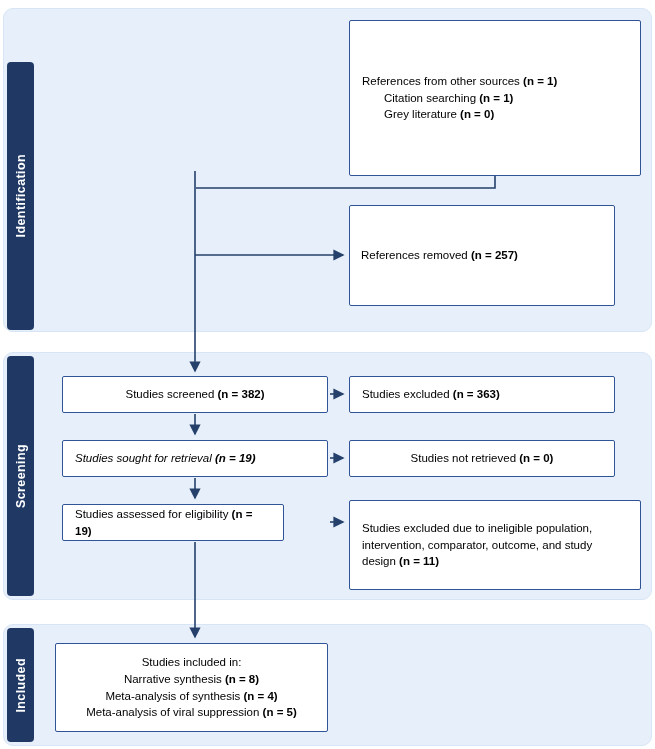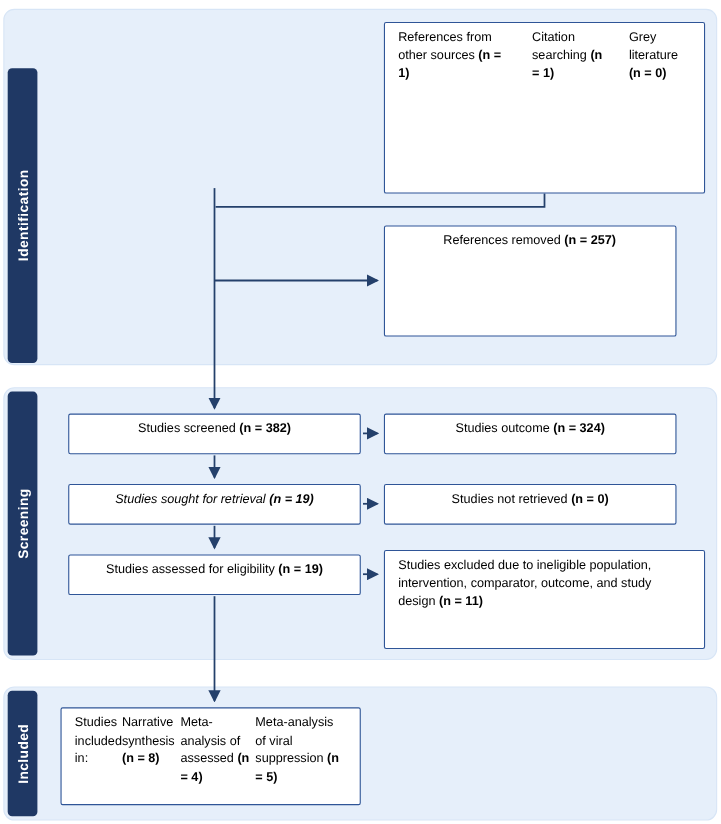--- a/index.html
+++ b/index.html
@@ -17,21 +17,21 @@
     display:flex; align-items:center; justify-content:center;
   }
   .phase-label {
     writing-mode:vertical-rl; transform:rotate(180deg);
     color:#ffffff; font-weight:bold; font-size:12.5px; letter-spacing:.4px;
     white-space:nowrap;
   }
   .node {
     position:absolute; background:#ffffff; border:1.5px solid #2f5597;
     border-radius:2px; box-sizing:border-box;
-    display:flex; justify-content:center;
+    display:flex; flex-direction:column; justify-content:center;
     padding:5px 12px; font-size:11.5px; line-height:1.45;
   }
   .node .line { white-space:normal; }
   .indent { padding-left:22px; }
   .n { font-weight:bold; }
   svg.arrows { position:absolute; left:0; top:0; pointer-events:none; }
 </style>
 </head>
 <body>
 
@@ -77,39 +77,39 @@
 
   <div class="node" style="left:349px; top:205px; width:266px; height:101px;padding-left:11px;">
     <div class="line"><span>References removed </span><span class="n">(n = 257)</span></div>
   </div>
 
   <div class="node" style="left:62px; top:376px; width:266px; height:37px;text-align:center;">
     <div class="line"><span>Studies screened </span><span class="n">(n = 382)</span></div>
   </div>
 
   <div class="node" style="left:349px; top:376px; width:266px; height:37px;">
-    <div class="line"><span>Studies outcome </span><span class="n">(n = 324)</span></div>
+    <div class="line"><span>Studies excluded </span><span class="n">(n = 363)</span></div>
   </div>
 
   <div class="node" style="left:62px; top:440px; width:266px; height:37px;font-style:italic;">
     <div class="line"><span>Studies sought for retrieval </span><span class="n">(n = 19)</span></div>
   </div>
 
   <div class="node" style="left:349px; top:440px; width:266px; height:37px;text-align:center;">
     <div class="line"><span>Studies not retrieved </span><span class="n">(n = 0)</span></div>
   </div>
 
-  <div class="node" style="left:62px; top:504px; width:266px; height:37px;">
+  <div class="node" style="left:62px; top:504px; width:222px; height:37px;">
     <div class="line"><span>Studies assessed for eligibility </span><span class="n">(n = 19)</span></div>
   </div>
 
   <div class="node" style="left:349px; top:500px; width:292px; height:90px;">
     <div class="line"><span>Studies excluded due to ineligible population, intervention, comparator, outcome, and study design </span><span class="n">(n = 11)</span></div>
   </div>
 
-  <div class="node" style="left:55px; top:643px; width:273px; height:89px;">
+  <div class="node" style="left:55px; top:643px; width:273px; height:89px;align-items:center;">
     <div class="line"><span>Studies included in:</span></div>
     <div class="line"><span>Narrative synthesis </span><span class="n">(n = 8)</span></div>
-    <div class="line"><span>Meta-analysis of assessed </span><span class="n">(n = 4)</span></div>
+    <div class="line"><span>Meta-analysis of synthesis </span><span class="n">(n = 4)</span></div>
     <div class="line"><span>Meta-analysis of viral suppression </span><span class="n">(n = 5)</span></div>
   </div>
 
 </div>
 
 </body></html>

